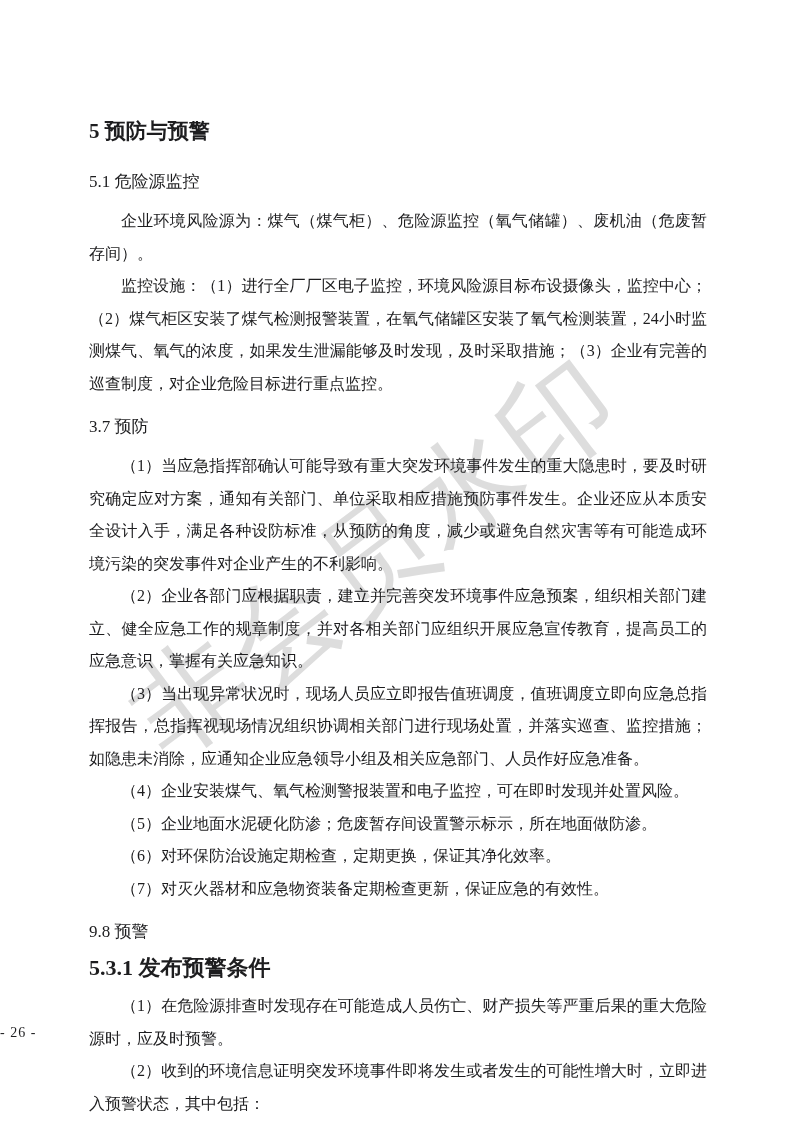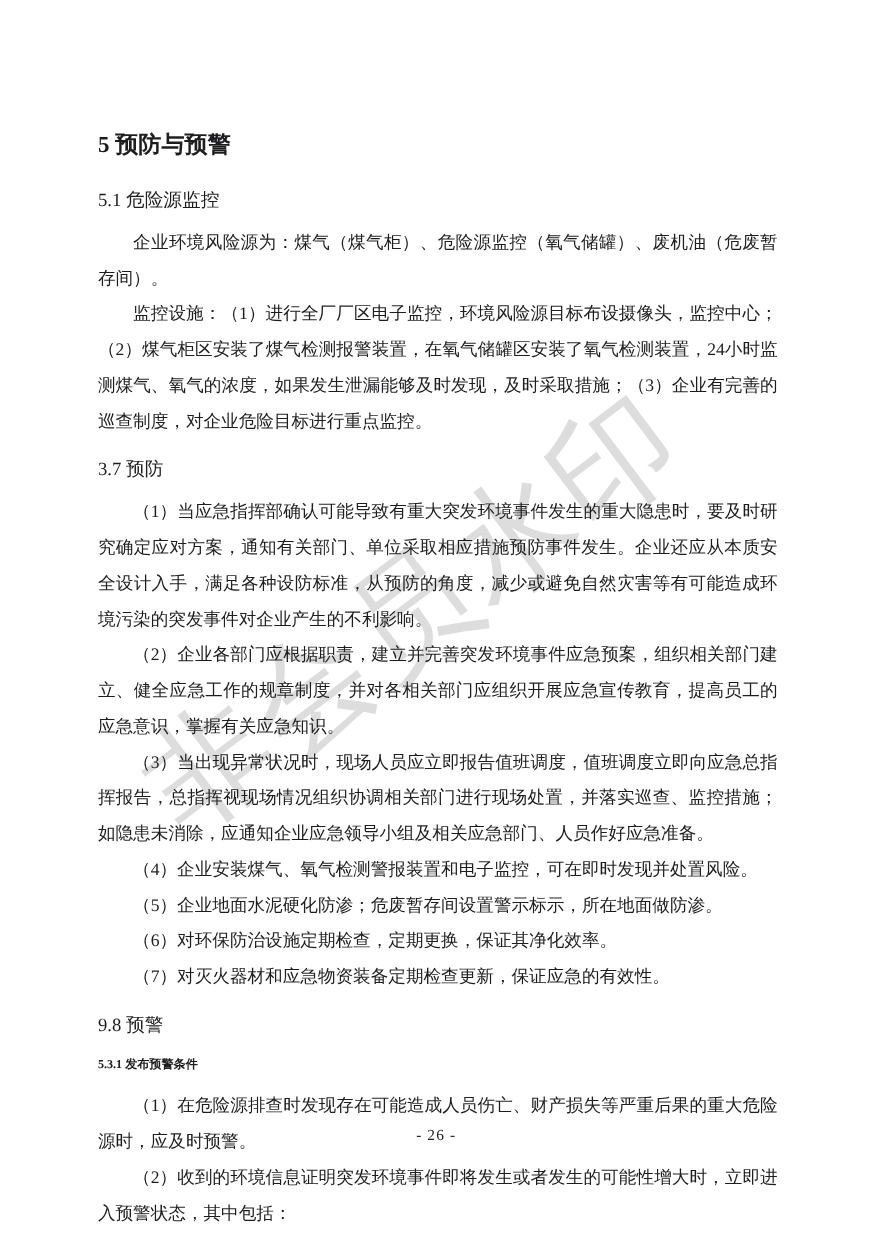--- a/index.html
+++ b/index.html
@@ -45,38 +45,38 @@
     margin: 0 0 25px 0;
     line-height: 28px;
   }
   .sec-heading {
     font-size: 17px;
     font-weight: normal;
     margin: 15px 0 12px 0;
     line-height: 23px;
   }
   .sub-heading {
-    font-size: 11px;
+    font-size: 22px;
     font-weight: bold;
     margin: 14px 0 11px 0;
     line-height: 22px;
   }
   .para {
     font-size: 16px;
     line-height: 32.5px;
     margin: 0;
     text-indent: 2em;
     text-align: justify;
   }
   .footer {
     position: absolute;
     top: 1023px;
     left: 0;
     width: 100%;
-    text-align: center;
+    text-align: left;
     z-index: 1;
   }
   .page-number {
     font-size: 14px;
     color: #1d1d1f;
     letter-spacing: 1px;
   }
 </style>
 </head>
 <body>

